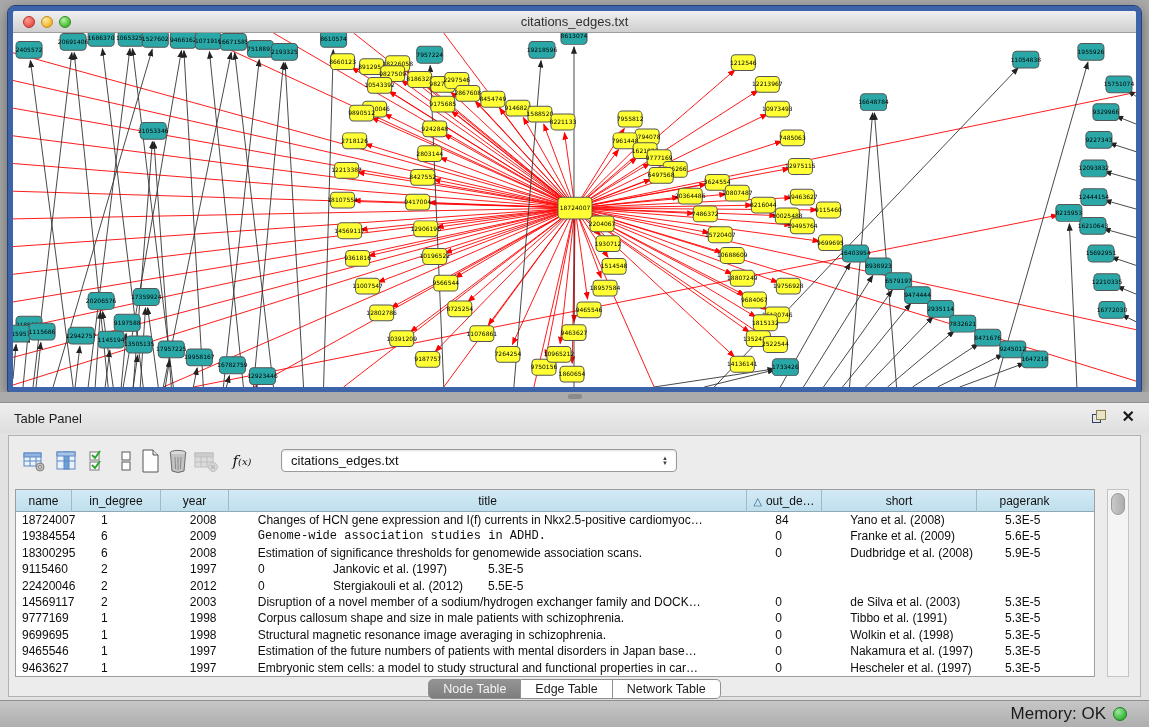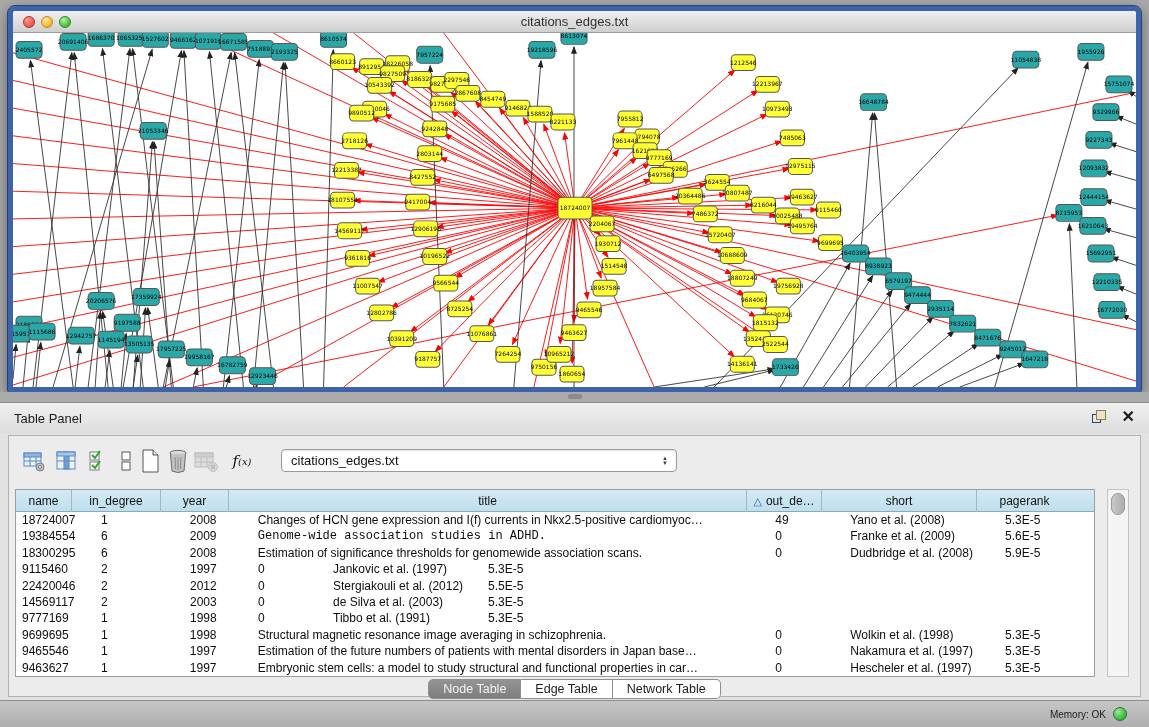--- a/index.html
+++ b/index.html
@@ -63,21 +63,21 @@
   .tabbar { position:absolute; left:0; top:243px; width:100%; display:flex; justify-content:center; }
   .tab { font-size:12.5px; padding:2px 14px; height:20px; background:#ffffff; border:1px solid #8f8f8f; border-left:none; color:#1d1d1d; }
   .tab:first-child { border-left:1px solid #8f8f8f; border-radius:5px 0 0 5px; }
   .tab:last-child { border-radius:0 5px 5px 0; }
   .tab.active { background:linear-gradient(#949494,#7e7e7e); color:#f3f3f3; }
 
   
   .statusbar { position:absolute; left:0; top:700px; width:1149px; height:27px;
     background:linear-gradient(#c6c6c6,#aeaeae); border-top:1px solid #8e8e8e;
     display:flex; align-items:center; justify-content:flex-end; padding-right:22px; gap:7px; }
-  .statusbar .mem { font-size:10px; color:#1b1b1b; }
+  .statusbar .mem { font-size:17px; color:#1b1b1b; }
   .memdot { width:14px; height:14px; border-radius:50%; border:1px solid #237c23;
     background:radial-gradient(circle at 35% 30%, #9fe89f, #3cbb3c 65%, #2a992a); }
 
   
   .gnode { stroke:#555; stroke-width:1; }
   .gnode.t { fill:#2aa8a8; }
   .gnode.y { fill:#ffff33; }
   .glabel { font-family:"DejaVu Sans", sans-serif; font-size:6px; fill:#000; text-anchor:middle; }
 </style>
 </head>
@@ -629,21 +629,21 @@
             <div class="th" style="width: 75px;"><span class="sortglyph">△</span>out_de…</div>
             <div class="th" style="width: 155px;">short</div>
             <div class="th" style="width: 95px;">pagerank</div>
           </div>
         <div class="tbody" id="tbody">
             <div class="trow">
               <div class="td" style="width: 79px;">18724007</div>
               <div class="td" style="width: 89px;">1</div>
               <div class="td" style="width: 68px;">2008</div>
               <div class="td" style="width: 518px;">Changes of HCN gene expression and I(f) currents in Nkx2.5-positive cardiomyoc…</div>
-              <div class="td" style="width: 75px;">49</div>
+              <div class="td" style="width: 75px;">84</div>
               <div class="td" style="width: 155px;">Yano et al. (2008)</div>
               <div class="td" style="width: 95px;">5.3E-5</div>
             </div>
             <div class="trow">
               <div class="td" style="width: 79px;">19384554</div>
               <div class="td" style="width: 89px;">6</div>
               <div class="td" style="width: 68px;">2009</div>
               <div class="td" style="width: 518px; font-family: Liberation Mono, monospace;">Genome-wide association studies in ADHD.</div>
               <div class="td" style="width: 75px;">0</div>
               <div class="td" style="width: 155px;">Franke et al. (2009)</div>
@@ -671,28 +671,30 @@
               <div class="td" style="width: 89px;">2</div>
               <div class="td" style="width: 68px;">2012</div>
               <div class="td" style="width: 75px;">0</div>
               <div class="td" style="width: 155px;">Stergiakouli et al. (2012)</div>
               <div class="td" style="width: 95px;">5.5E-5</div>
             </div>
             <div class="trow">
               <div class="td" style="width: 79px;">14569117</div>
               <div class="td" style="width: 89px;">2</div>
               <div class="td" style="width: 68px;">2003</div>
+              <div class="td" style="width: 518px;">Disruption of a novel member of a sodium/hydrogen exchanger family and DOCK…</div>
               <div class="td" style="width: 75px;">0</div>
               <div class="td" style="width: 155px;">de Silva et al. (2003)</div>
               <div class="td" style="width: 95px;">5.3E-5</div>
             </div>
             <div class="trow">
               <div class="td" style="width: 79px;">9777169</div>
               <div class="td" style="width: 89px;">1</div>
               <div class="td" style="width: 68px;">1998</div>
+              <div class="td" style="width: 518px;">Corpus callosum shape and size in male patients with schizophrenia.</div>
               <div class="td" style="width: 75px;">0</div>
               <div class="td" style="width: 155px;">Tibbo et al. (1991)</div>
               <div class="td" style="width: 95px;">5.3E-5</div>
             </div>
             <div class="trow">
               <div class="td" style="width: 79px;">9699695</div>
               <div class="td" style="width: 89px;">1</div>
               <div class="td" style="width: 68px;">1998</div>
               <div class="td" style="width: 518px;">Structural magnetic resonance image averaging in schizophrenia.</div>
               <div class="td" style="width: 75px;">0</div>

